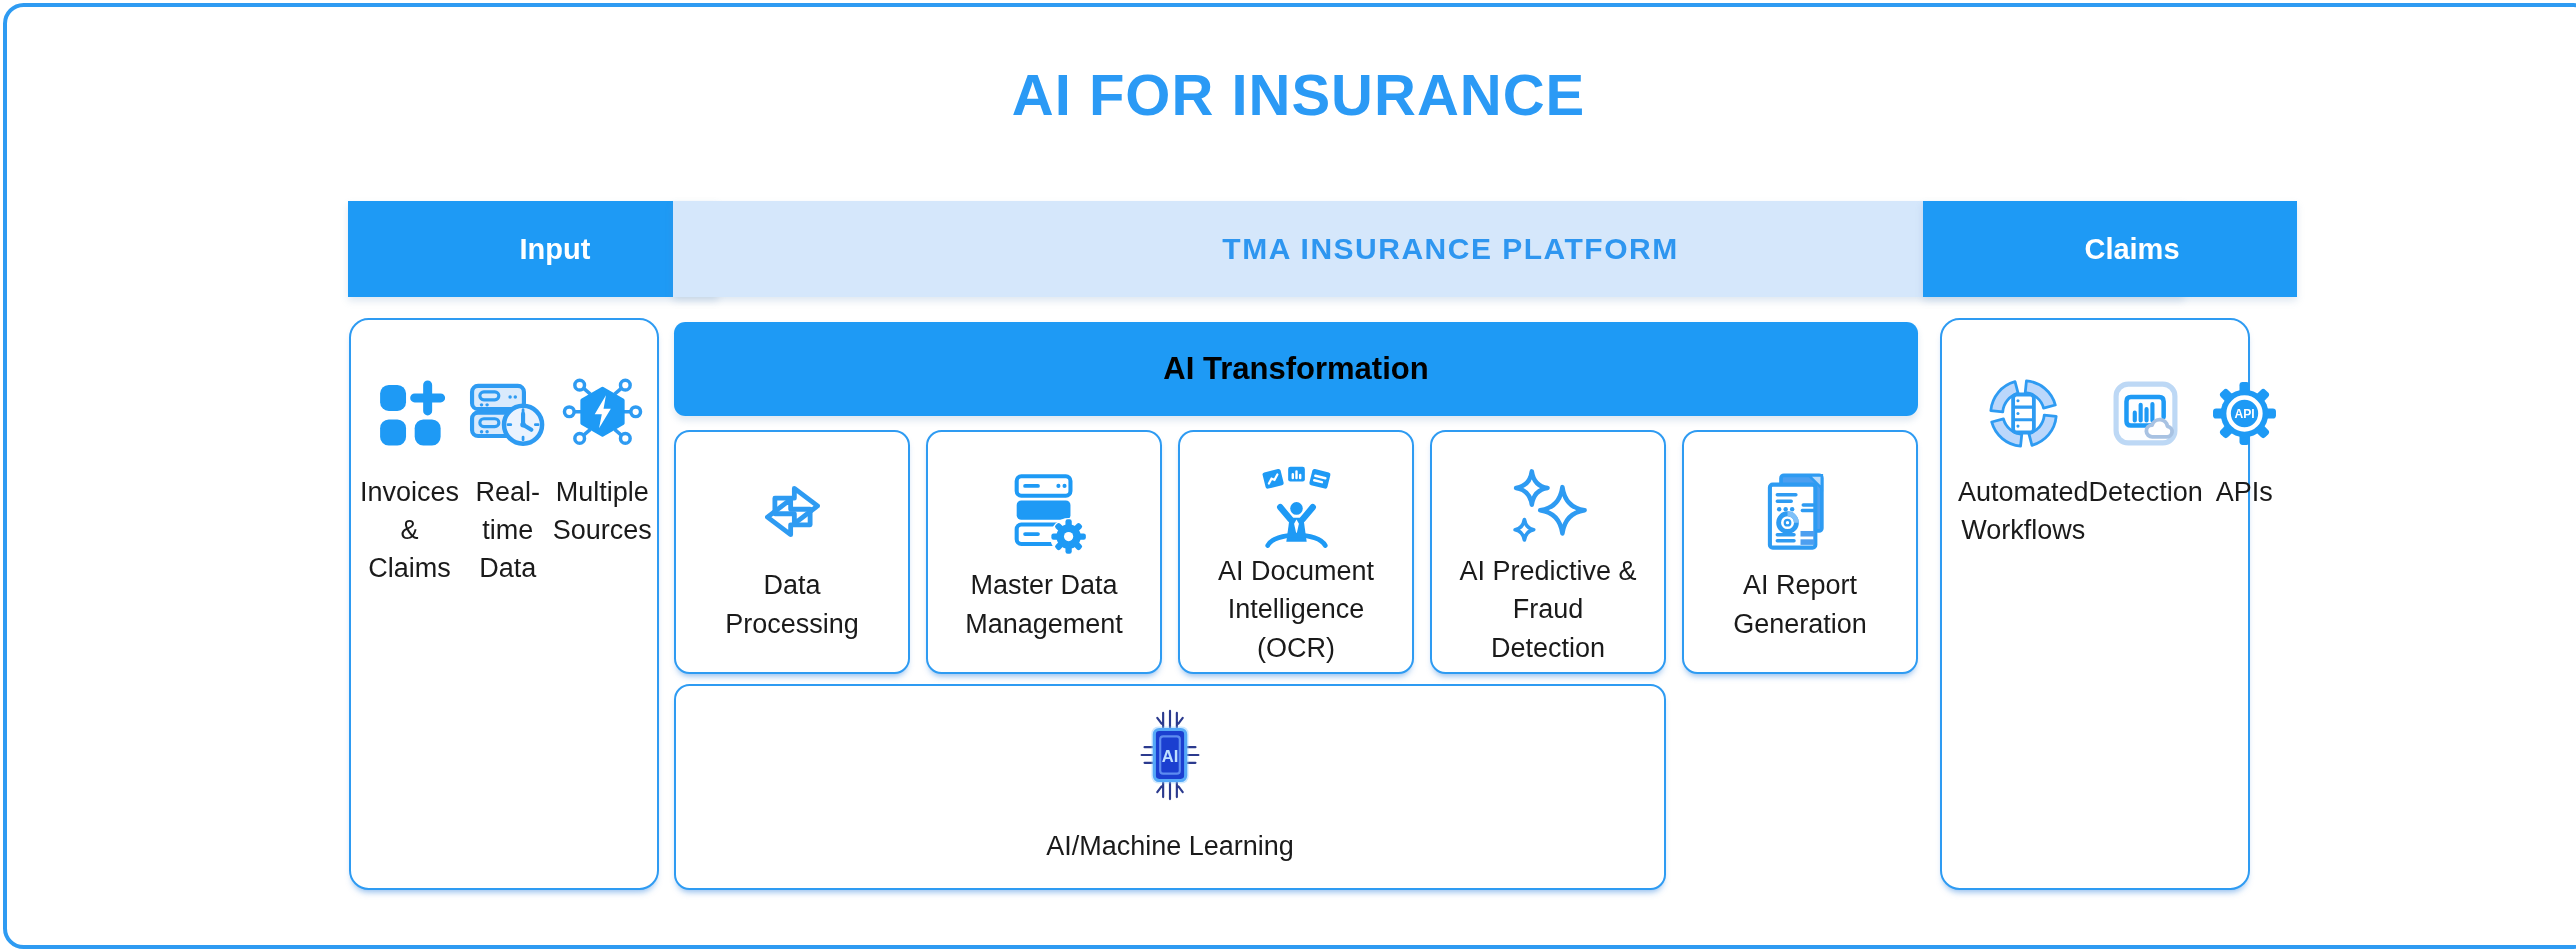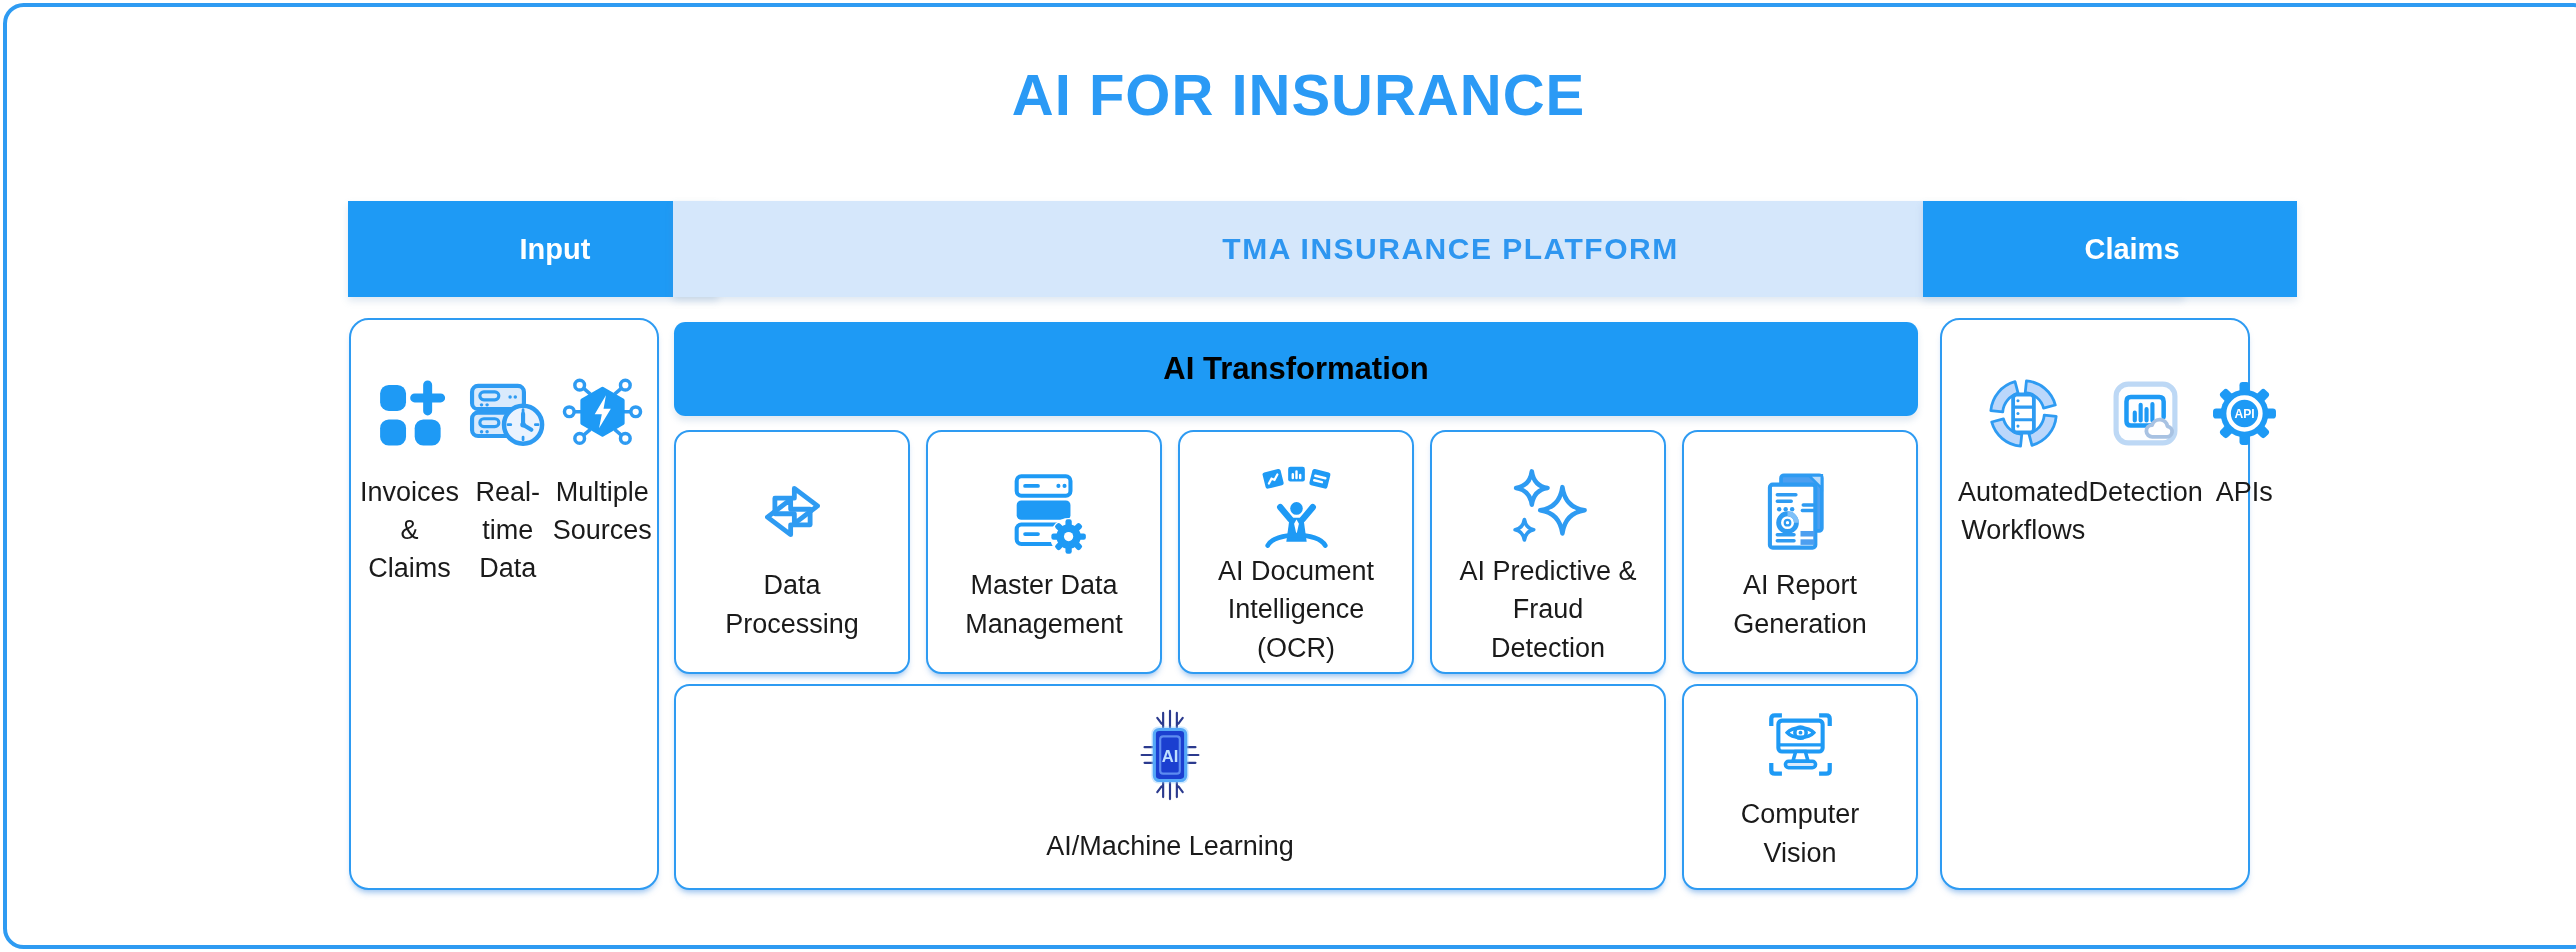--- a/index.html
+++ b/index.html
@@ -233,37 +233,20 @@
         <path d="M15.5 20 H11 M15.5 24 H9.5 M15.5 28 H11 M32.5 20 H37 M32.5 24 H38.5 M32.5 28 H37"></path>
       </g>
       <rect x="14.5" y="9.5" width="19" height="29" rx="3.5" fill="#8FCBFF" opacity="0.45"></rect>
       <rect x="16" y="11" width="16" height="26" rx="2.5" fill="#1B3FD0" stroke="#55A9F8" stroke-width="1.6"></rect>
       <rect x="19" y="14.5" width="10" height="19" rx="1.5" fill="none" stroke="#5E8CF0" stroke-width="1.1"></rect>
       <text x="24" y="27.5" text-anchor="middle" font-size="8.5" font-weight="700" fill="#BFE0FF" font-family="Liberation Sans, sans-serif">AI</text>
     </svg>
     <div class="item-label">AI/Machine Learning</div>
   </div>
 
-  <div class="card cv-card">
-    <svg viewBox="0 0 48 48" fill="none" stroke="#1E9AF5">
-      <path d="M7.5 13.5 V9.5 Q7.5 7.5 9.5 7.5 H13.5" stroke-width="2.4"></path>
-      <path d="M34.5 7.5 H38.5 Q40.5 7.5 40.5 9.5 V13.5" stroke-width="2.4"></path>
-      <path d="M7.5 34.5 V38.5 Q7.5 40.5 9.5 40.5 H13.5" stroke-width="2.4"></path>
-      <path d="M40.5 34.5 V38.5 Q40.5 40.5 38.5 40.5 H34.5" stroke-width="2.4"></path>
-      <rect x="11.5" y="10.5" width="25" height="17.5" rx="2" fill="#fff" stroke-width="2.3"></rect>
-      <path d="M11.5 24.2 H36.5" stroke-width="1.8"></path>
-      <path d="M16.5 17.3 C19.5 13.8 28.5 13.8 31.5 17.3 C28.5 20.8 19.5 20.8 16.5 17.3 Z" stroke-width="2"></path>
-      <circle cx="24" cy="17.3" r="3.2" stroke-width="2"></circle>
-      <circle cx="24" cy="17.3" r="1.1" fill="#1E9AF5" stroke="none"></circle>
-      <path d="M21.3 28 H26.7 L28.3 33.5 H19.7 Z" fill="#fff" stroke-width="2"></path>
-      <rect x="15.5" y="33.5" width="17" height="3.6" rx="1.8" fill="#D9EAFC" stroke-width="2"></rect>
-    </svg>
-    <div class="item-label">Computer
-Vision</div>
-  </div>
 
   <div class="card side-card" id="output-card">
     <div class="side-item">
       <svg viewBox="0 0 48 48">
         <g fill="#BBD7FB" stroke="#2E9BF2" stroke-width="1.6" stroke-linejoin="round">
           <path d="M25.7 5.1 A19 19 0 0 1 42.4 19.1 L35.6 20.9 A12 12 0 0 0 25.0 12.0 Z"></path>
           <path d="M42.9 25.7 A19 19 0 0 1 28.9 42.4 L27.1 35.6 A12 12 0 0 0 36.0 25.0 Z"></path>
           <path d="M22.3 42.9 A19 19 0 0 1 5.6 28.9 L12.4 27.1 A12 12 0 0 0 23.0 36.0 Z"></path>
           <path d="M5.1 22.3 A19 19 0 0 1 19.1 5.6 L20.9 12.4 A12 12 0 0 0 12.0 23.0 Z"></path>
         </g>

